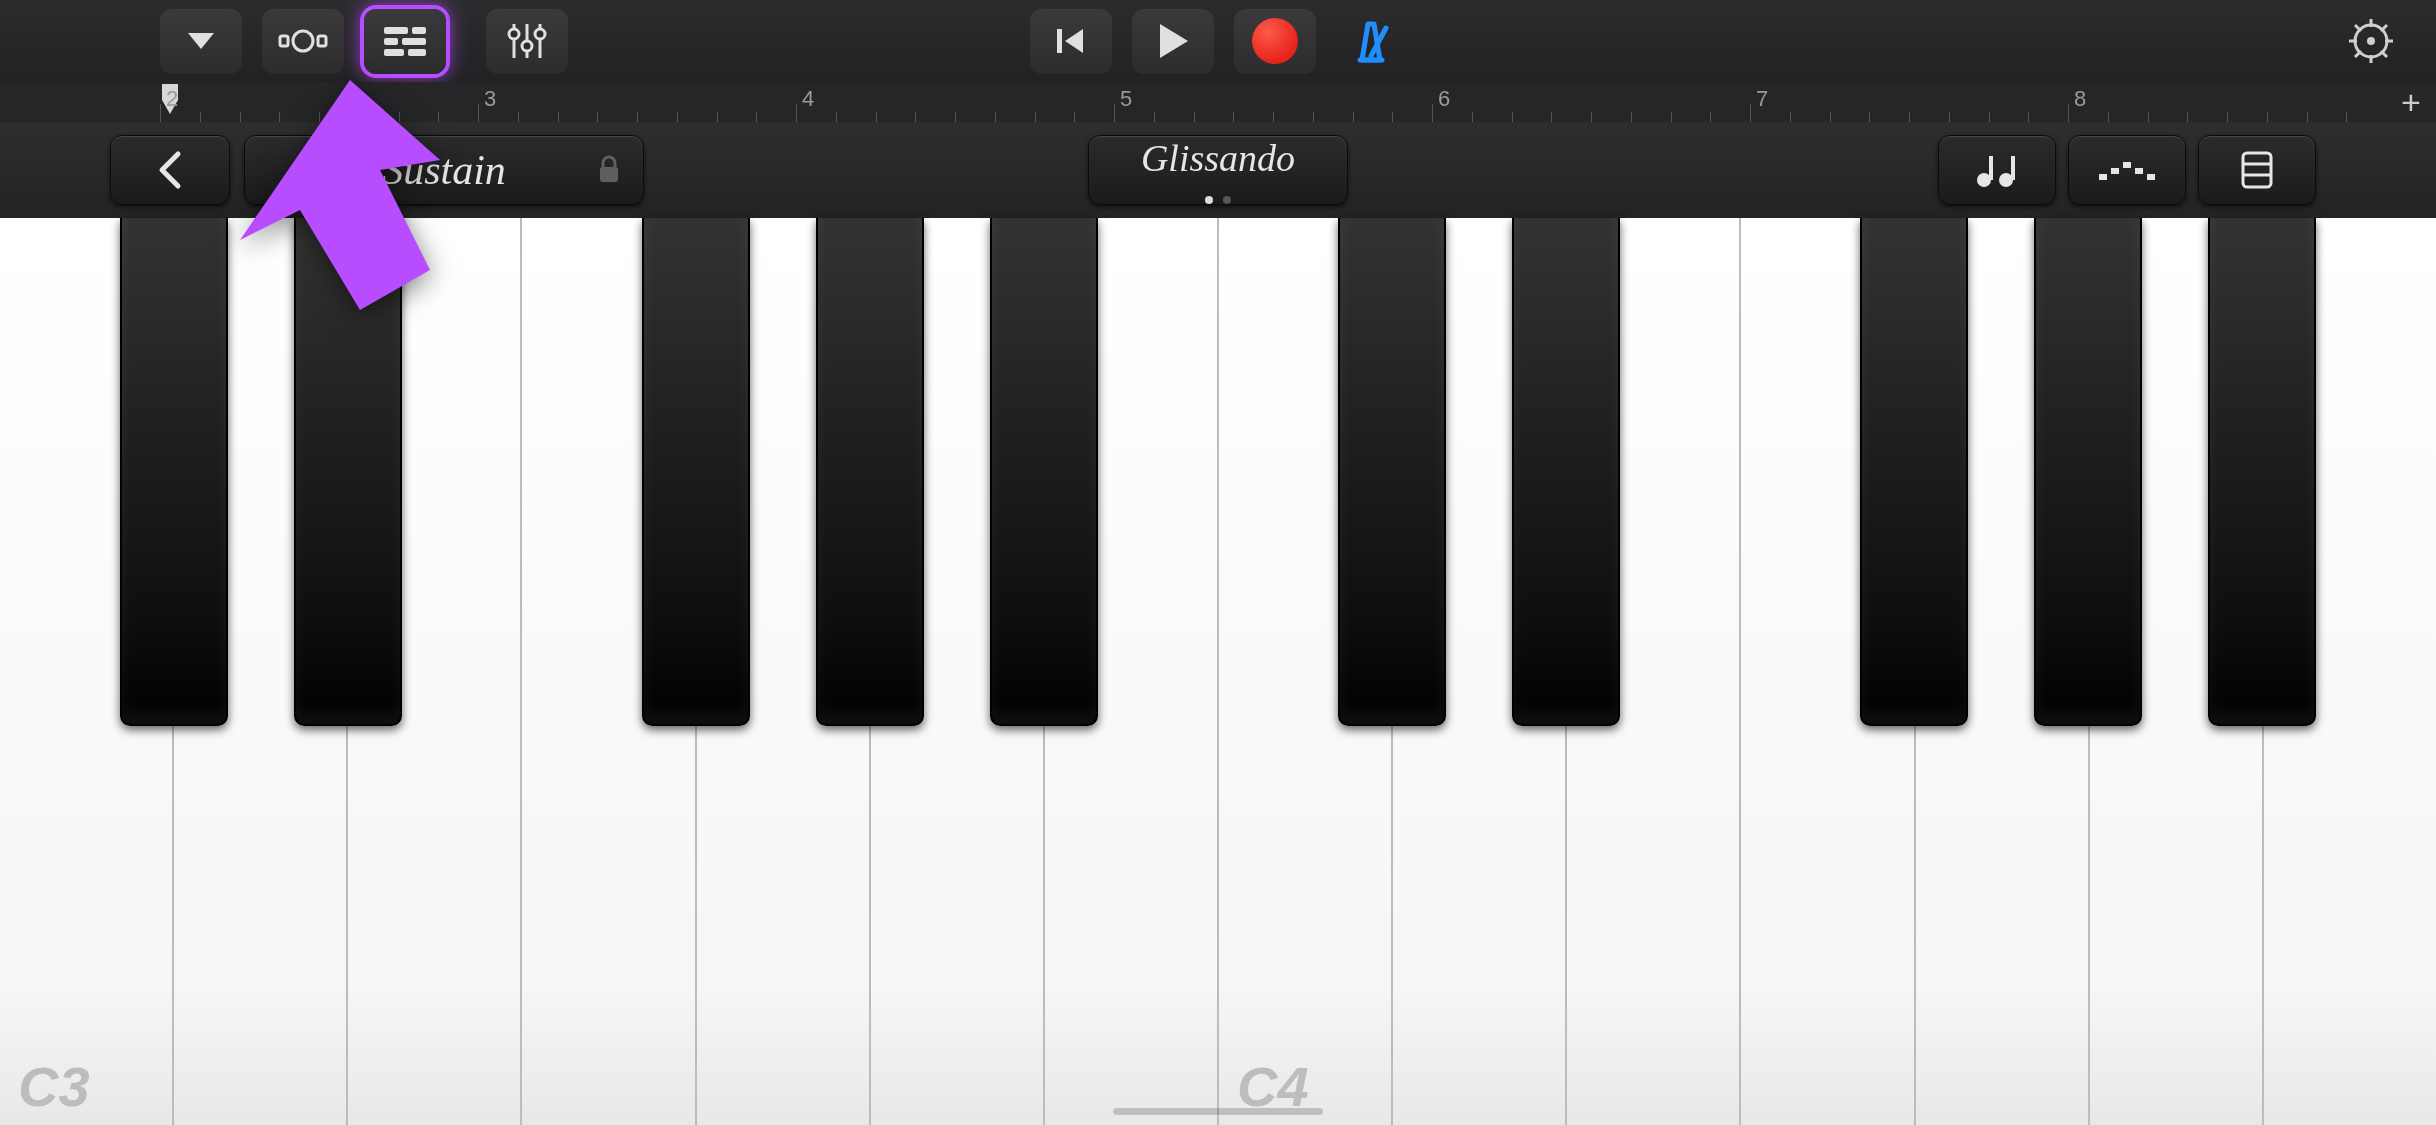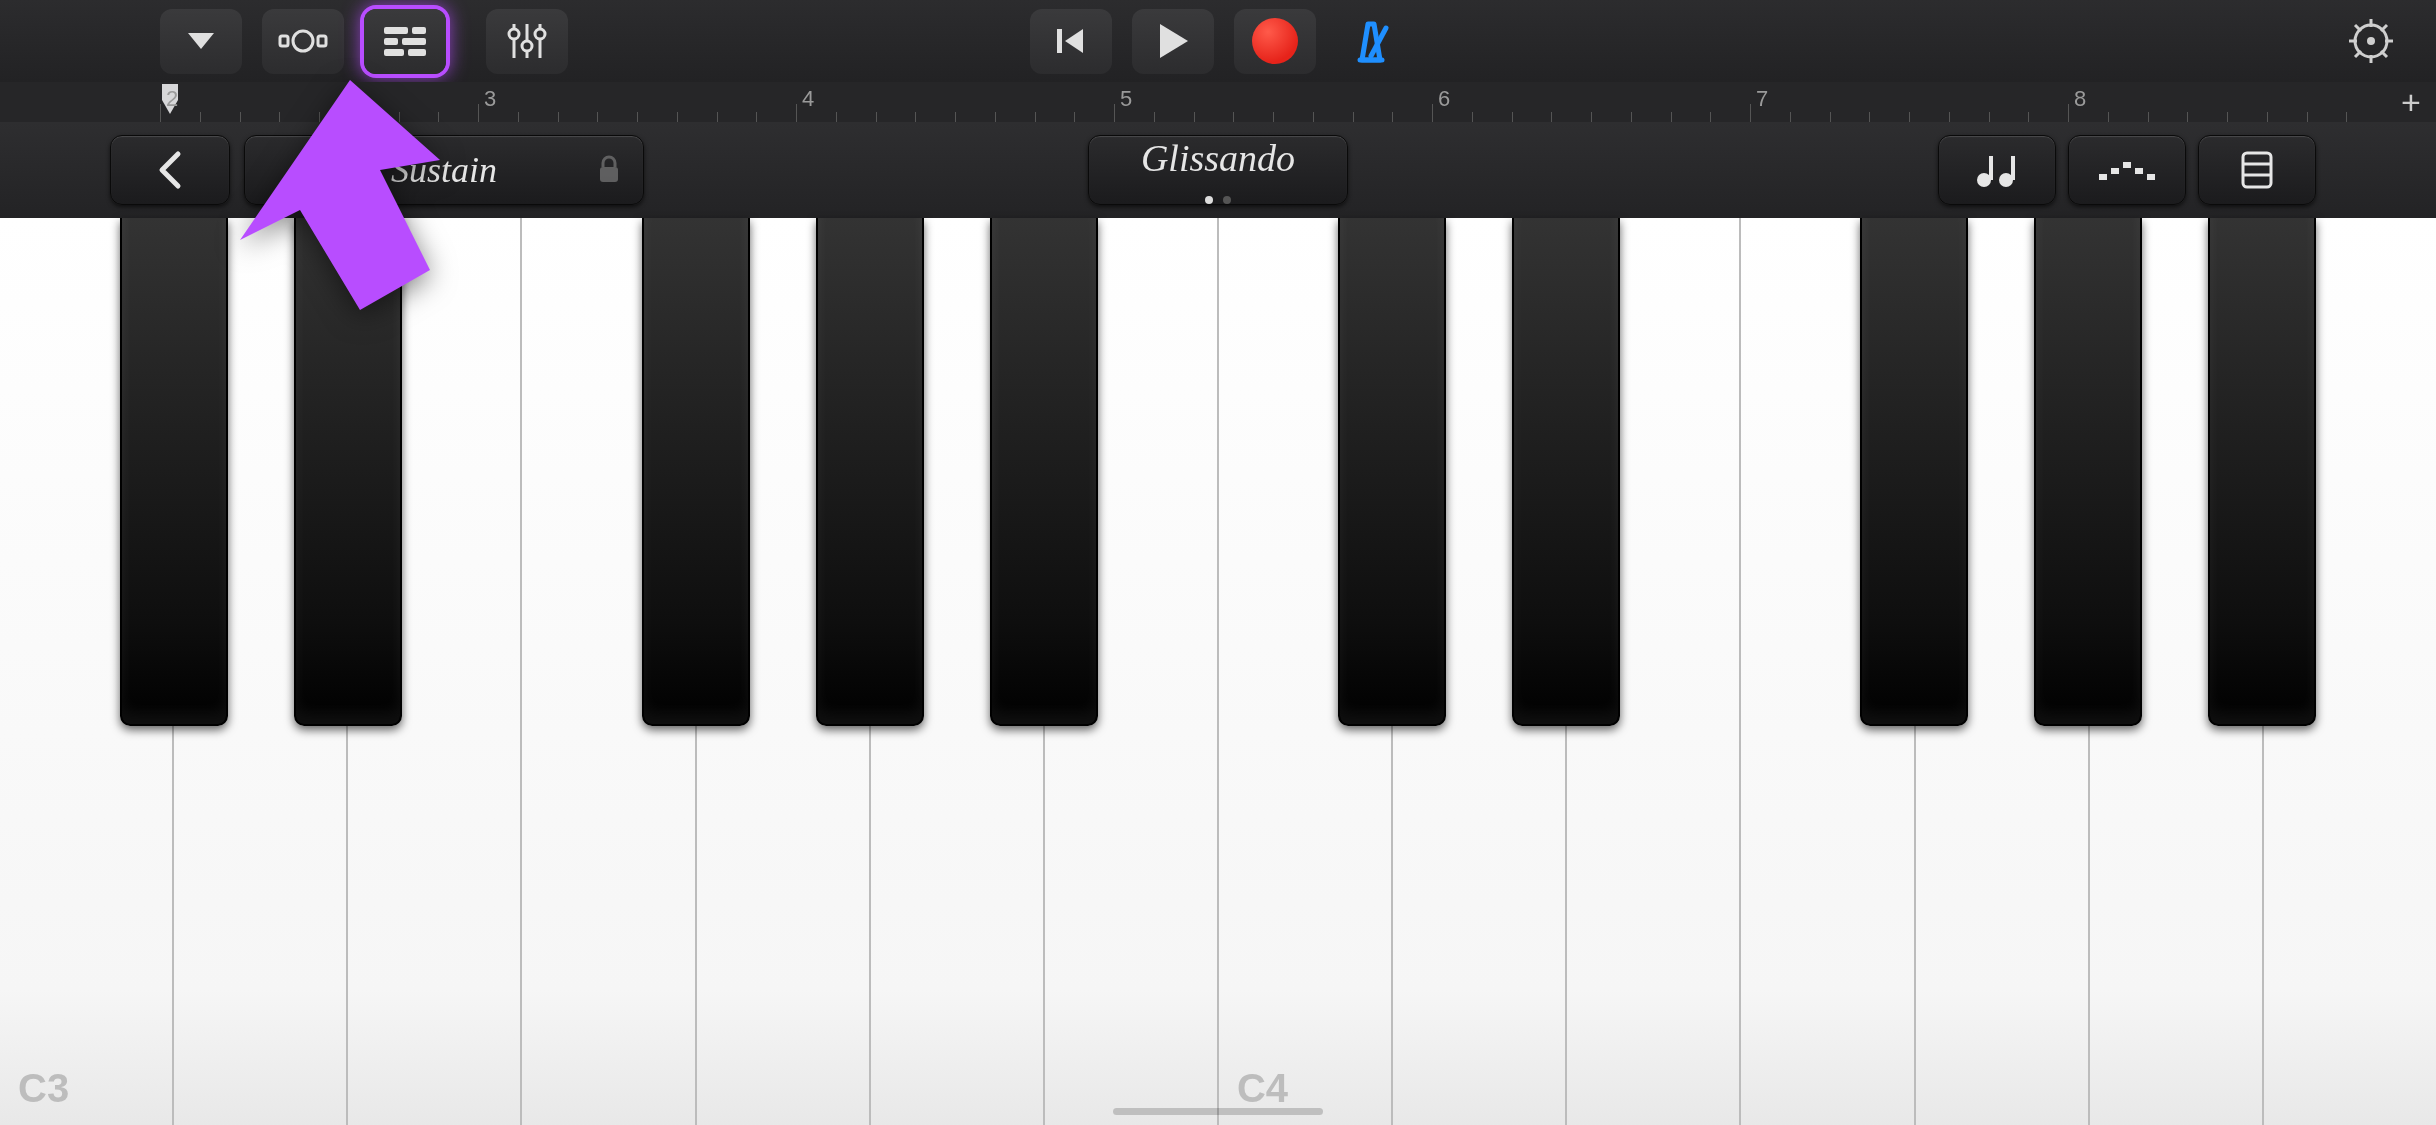--- a/index.html
+++ b/index.html
@@ -100,21 +100,21 @@
       align-items: center;
       justify-content: center;
       color: #e6e6e6;
       cursor: pointer;
     }
     .back-btn { width: 120px; margin-right: 14px; }
     .sustain-pill {
       width: 400px;
       font-family: "Snell Roundhand", "Brush Script MT", cursive;
       font-style: italic;
-      font-size: 36px;
+      font-size: 42px;
       gap: 22px;
       justify-content: center;
       position: relative;
     }
     .sustain-pill .lock {
       position: absolute; right: 22px; top: 50%; transform: translateY(-50%);
       opacity: .6;
     }
     .glissando-pill {
       width: 260px;
@@ -139,22 +139,22 @@
     .white-keys { display: flex; height: 100%; }
     .white-key {
       flex: 1;
       background: linear-gradient(#fff 0%, #f6f6f6 85%, #e8e8e8 100%);
       border-right: 2px solid #bcbcbc;
       position: relative;
       cursor: pointer;
     }
     .white-key:last-child { border-right: none; }
     .white-key .label {
-      position: absolute; bottom: 14px; left: 18px;
-      font-size: 40px; font-weight: 600; color: #bdbdbd;
+      position: absolute; bottom: 6px; left: 18px;
+      font-size: 56px; font-weight: 600; color: #bdbdbd; font-style: italic;
     }
     .white-key:first-child { border-top-left-radius: 14px; }
 
     .black-keys {
       position: absolute; top: 0; left: 0; right: 0; height: 56%;
       pointer-events: none;
     }
     .black-key {
       position: absolute; top: 0;
       background: linear-gradient(#333 0%, #0e0e0e 80%, #000 100%);

